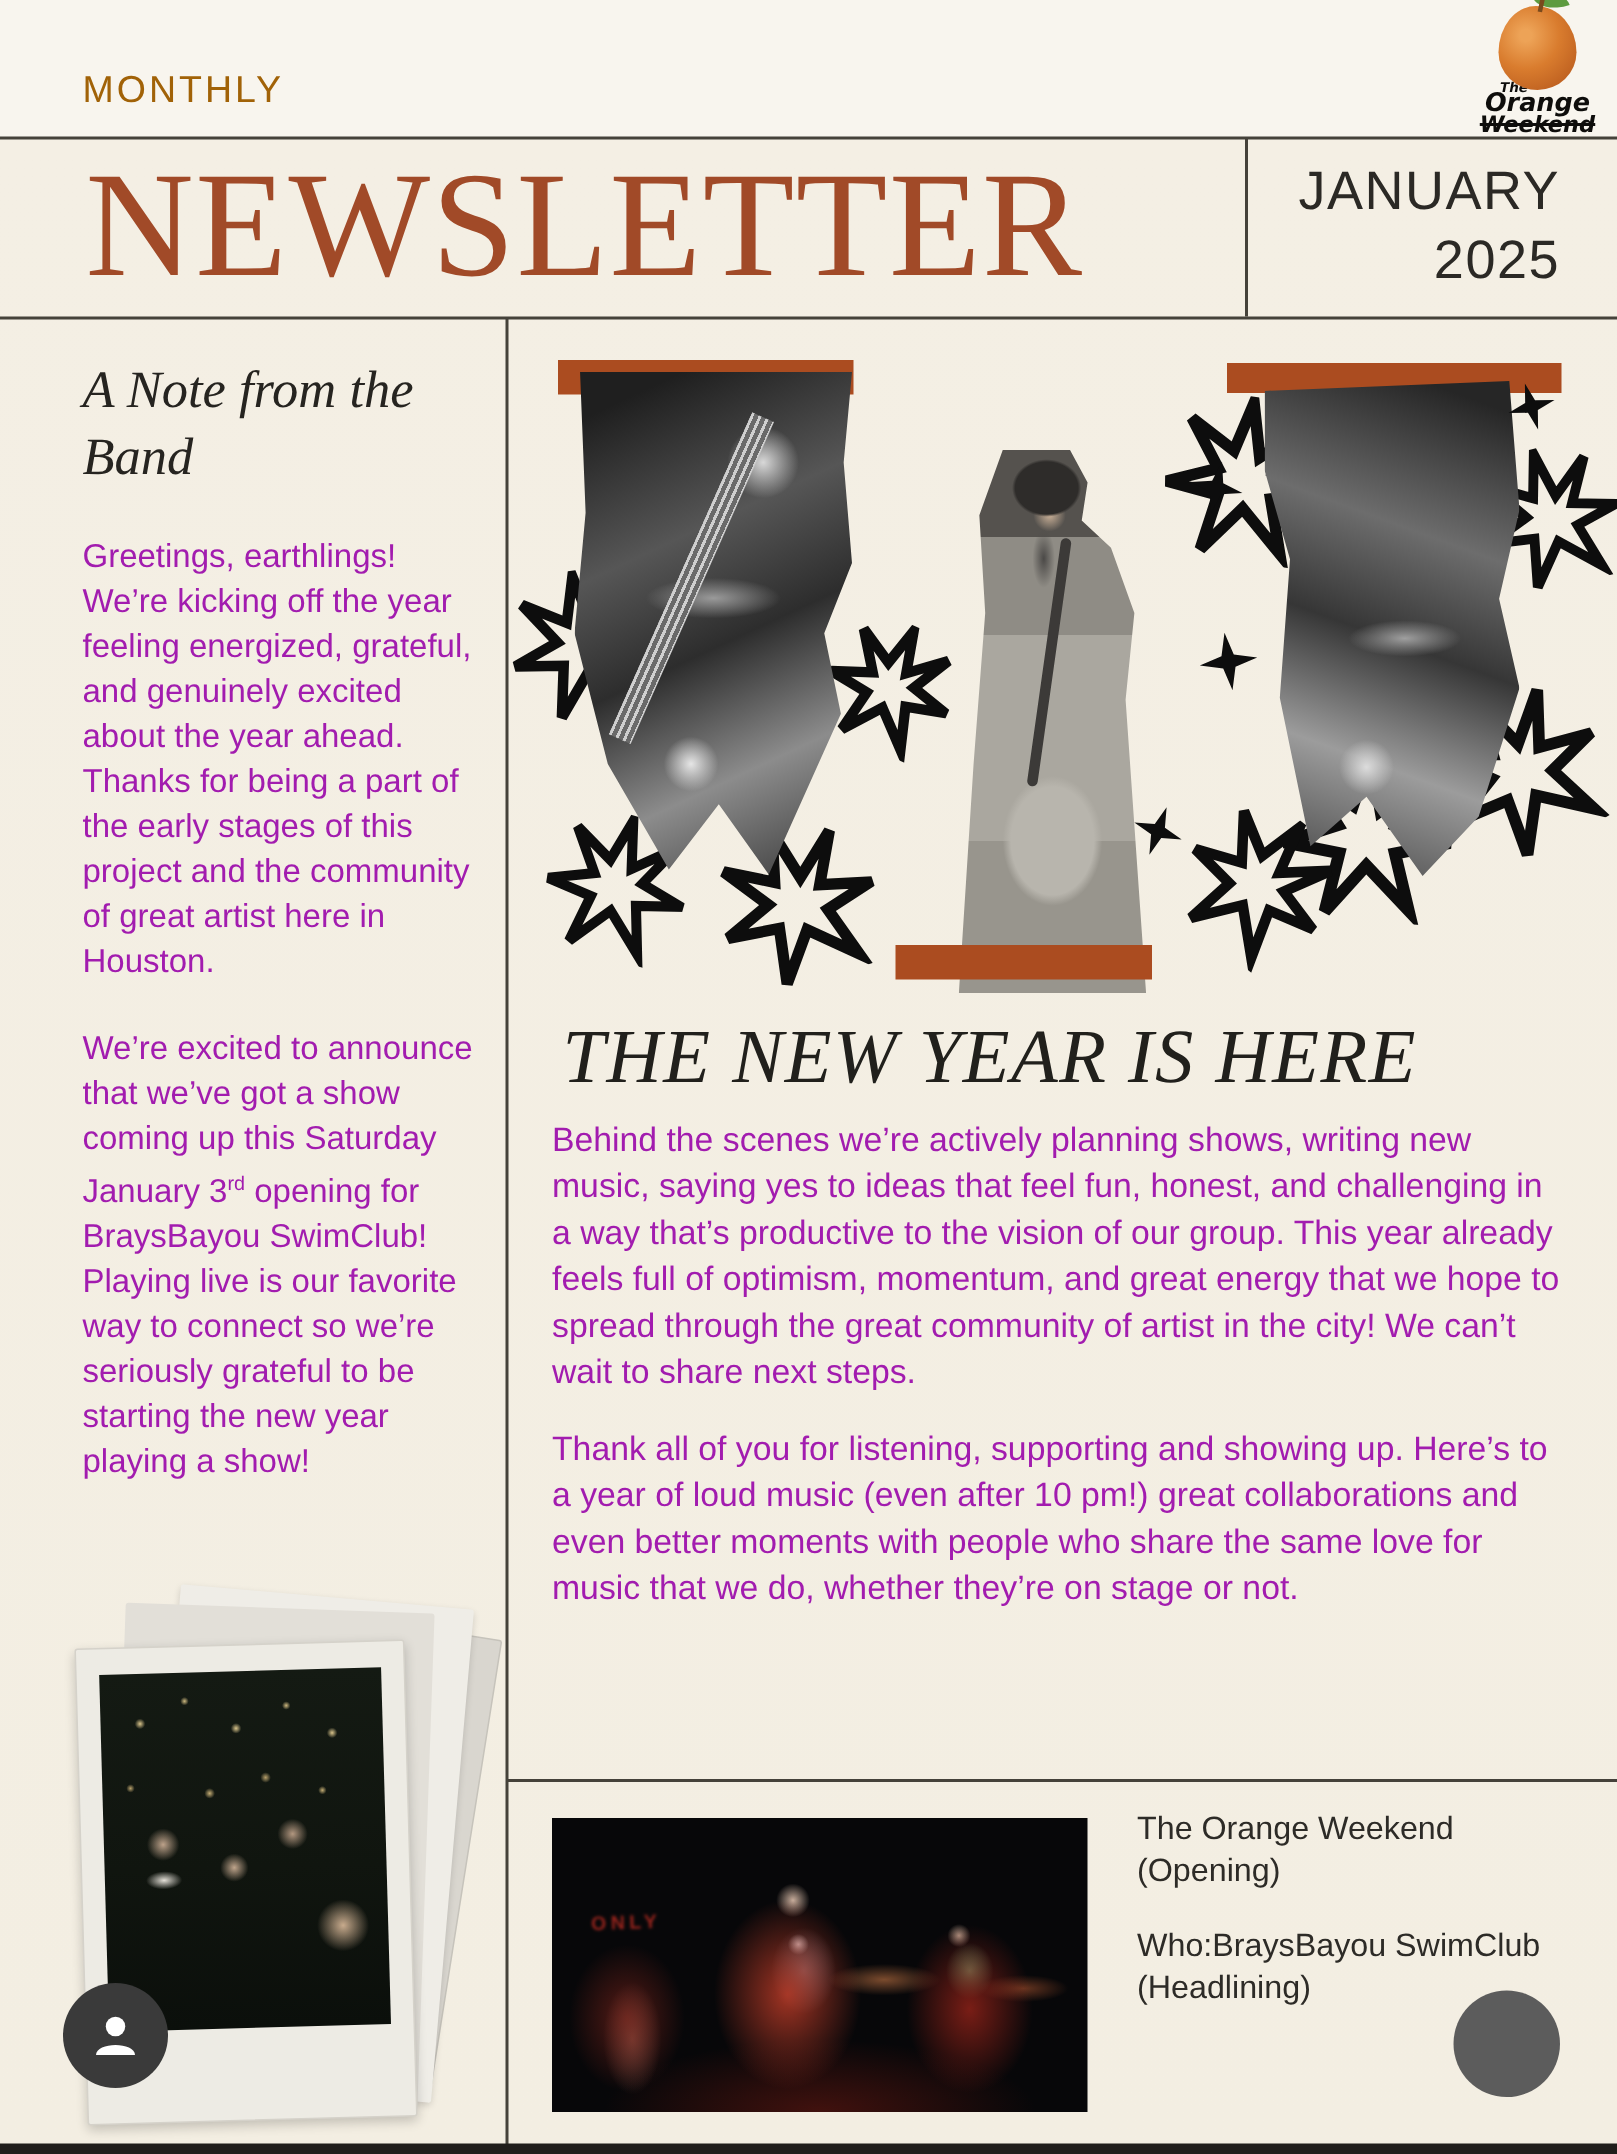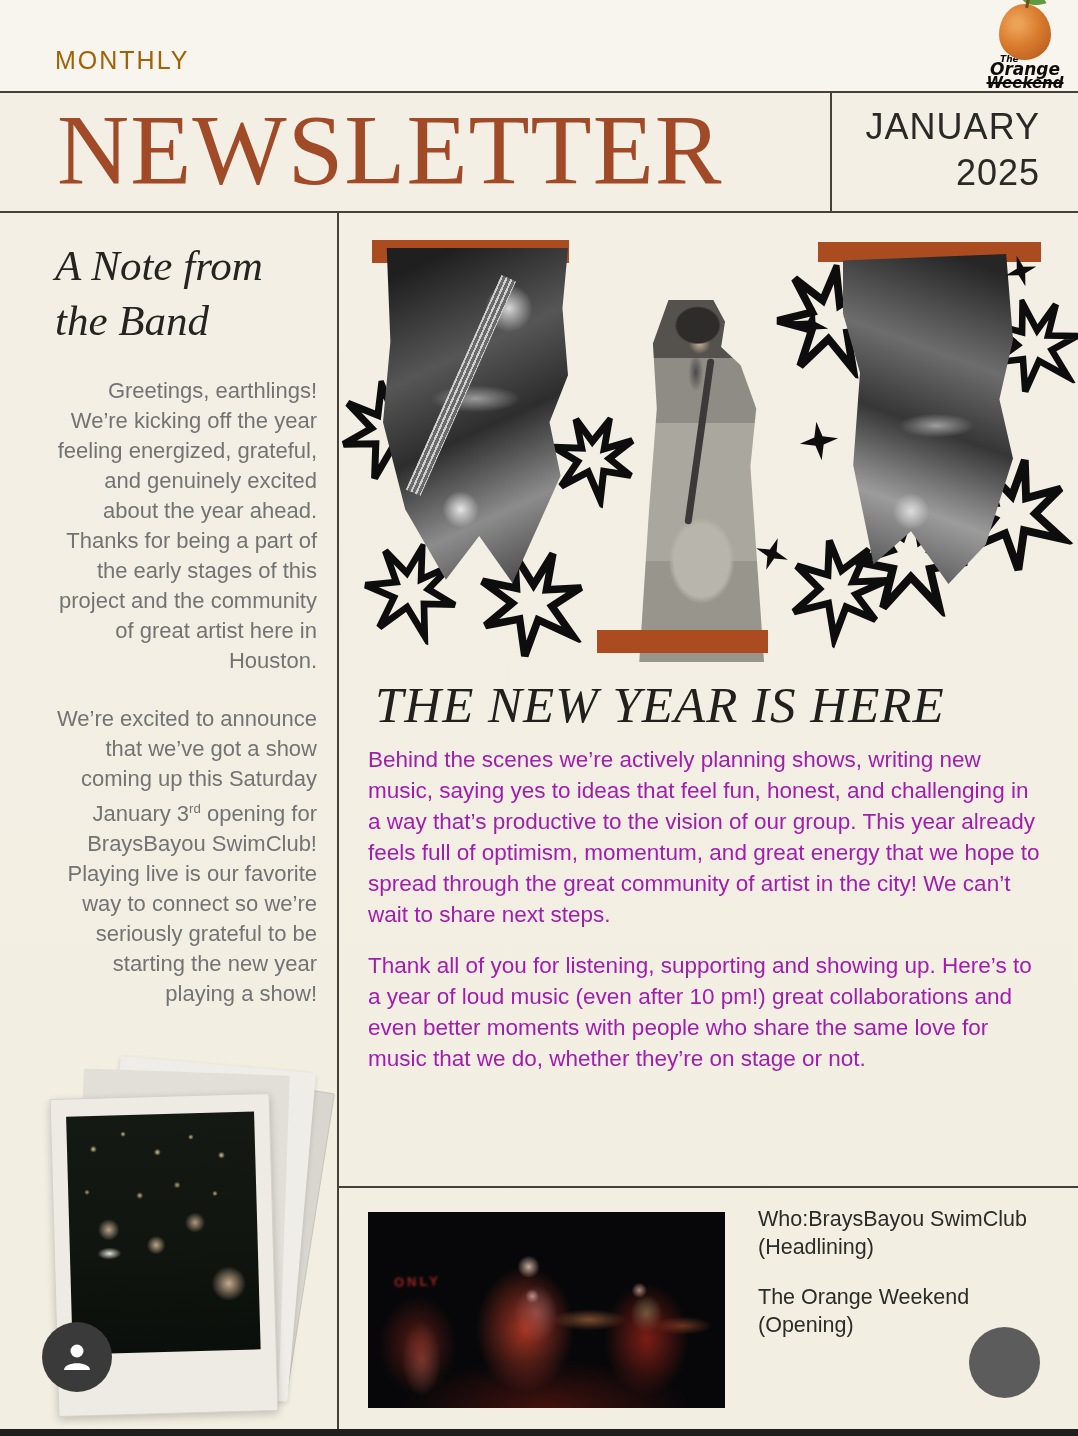--- a/index.html
+++ b/index.html
@@ -33,22 +33,22 @@
   .brand-text .t1{font-size:9px;display:block;text-align:left;margin-left:14px;}
   .brand-text .t2{font-size:17px;display:block;letter-spacing:0px;}
   .brand-text .t3{font-size:15px;display:block;text-decoration:line-through;text-decoration-thickness:2px;font-style:italic;}
   #newsletter-title{left:57px;top:100px;font-family:"Liberation Serif", serif;
     font-size:100px;line-height:100px;letter-spacing:1px;color:#a14a28;font-weight:500;}
   #issue-date{right:38px;top:104px;text-align:right;font-size:36px;line-height:46px;
     color:#2b2925;letter-spacing:1px;}
   
   #note{left:55px;top:238px;width:262px;}
   #note h2{margin:0;font-family:"Liberation Serif", serif;font-style:italic;font-weight:500;
-    font-size:43px;line-height:1.28;color:#262420;}
-  #note p{margin:28px 0 0 0;font-size:22px;line-height:30px;color:#737373;text-align:right;}
+    font-size:35px;line-height:1.28;color:#262420;}
+  #note p{margin:28px 0 0 0;font-size:22px;line-height:30px;color:#a21caf;}
   #note sup{font-size:0.6em;}
   
   #polaroid-stack{left:30px;top:1058px;width:285px;height:362px;}
   .sheet{position:absolute;border-radius:2px;}
   #sheet-a{left:108px;top:20px;width:172px;height:305px;background:#d9d6cf;border:1px solid #c6c3bb;transform:rotate(9deg);}
   #sheet-b{left:76px;top:6px;width:196px;height:330px;background:#efede7;box-shadow:0 2px 5px rgba(0,0,0,.15);transform:rotate(5deg);}
   #sheet-c{left:48px;top:14px;width:206px;height:332px;background:#e2dfd8;transform:rotate(2deg);}
   #polaroid{left:24px;top:38px;width:220px;height:318px;background:#edebe4;
     border:1px solid #d5d2ca;box-shadow:0 3px 8px rgba(0,0,0,.2);transform:rotate(-1.6deg);
     padding:17px 15px 0 15px;box-sizing:border-box;}
@@ -278,18 +278,18 @@
   <p>Behind the scenes we’re actively planning shows, writing new music, saying yes to ideas that feel fun, honest, and challenging in a way that’s productive to the vision of our group. This year already feels full of optimism, momentum, and great energy that we hope to spread through the great community of artist in the city! We can’t wait to share next steps.</p>
   <p>Thank all of you for listening, supporting and showing up. Here’s to a year of loud music (even after 10 pm!) great collaborations and even better moments with people who share the same love for music that we do, whether they’re on stage or not.</p>
 </div>
 
 <div class="abs" id="stage-photo">
   <div class="glow"></div>
   <div id="stage-sign">ONLY</div>
 </div>
 
 <div class="abs" id="show-details">
+  <p class="line">The Orange Weekend (Opening)</p>
   <p class="line">Who:BraysBayou SwimClub (Headlining)</p>
-  <p class="line">The Orange Weekend (Opening)</p>
 
 </div>
 
 <div class="abs" id="privacy-circle"></div>
 
 </body></html>

